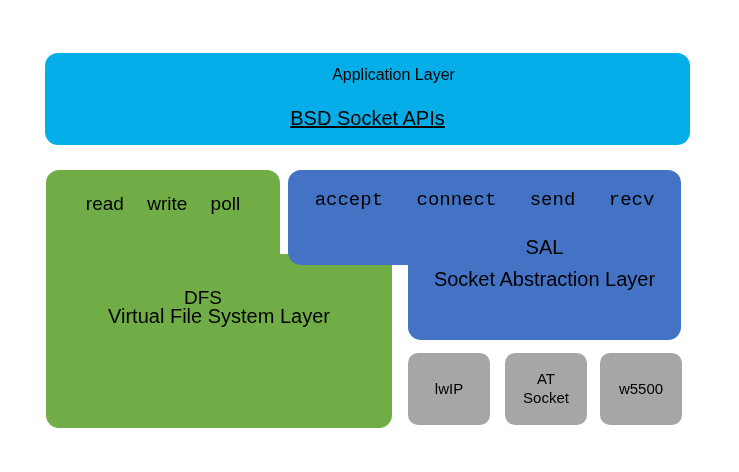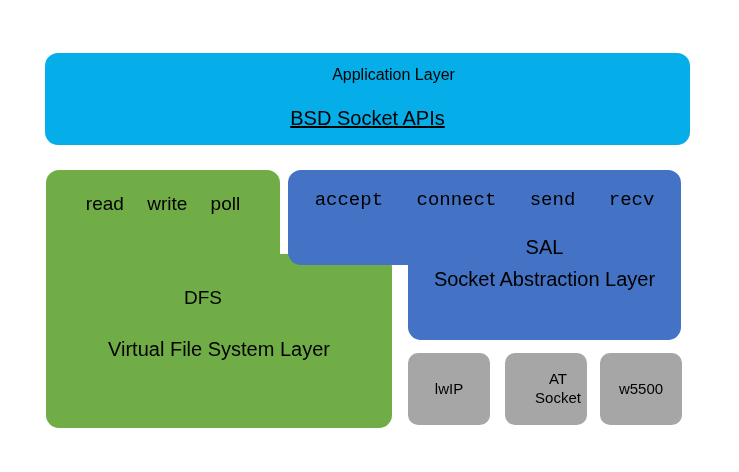--- a/index.html
+++ b/index.html
@@ -61,21 +61,20 @@
     left: 30px;
     width: 346px;
     top: 275px;
     margin-top: 12px;
   }
   .dfs-sub {
     font-size: 20px;
     left: 46px;
     width: 346px;
     top: 305px;
-    margin-top: 33px;
   }
   
   .sal-apis {
     font-size: 19px;
     left: 288px;
     width: 393px;
     top: 190px;
     font-family: Liberation Mono, monospace;
   }
   .sal-apis span { margin: 0 11px; }
@@ -97,21 +96,21 @@
     position: absolute;
     display: flex;
     align-items: center;
     justify-content: center;
     text-align: center;
     font-size: 15px;
     color: #000000;
     line-height: 1.25;
   }
   #drv-lwip  { left: 408px; top: 353px; width: 82px; height: 72px; border-radius: 14px; }
-  #drv-at    { left: 505px; top: 353px; width: 82px; height: 72px; padding-left: 12px; }
+  #drv-at    { left: 505px; top: 353px; width: 82px; height: 72px; }
   #drv-w5500 { left: 600px; top: 353px; width: 82px; height: 72px; }
 </style>
 </head>
 <body>
 
 <div id="canvas">
 
   <svg id="shapes" viewBox="0 0 739 472" xmlns="http://www.w3.org/2000/svg">
 
     <rect x="45" y="53" width="645" height="92" rx="13" ry="13" fill="#05AEE8"></rect>

